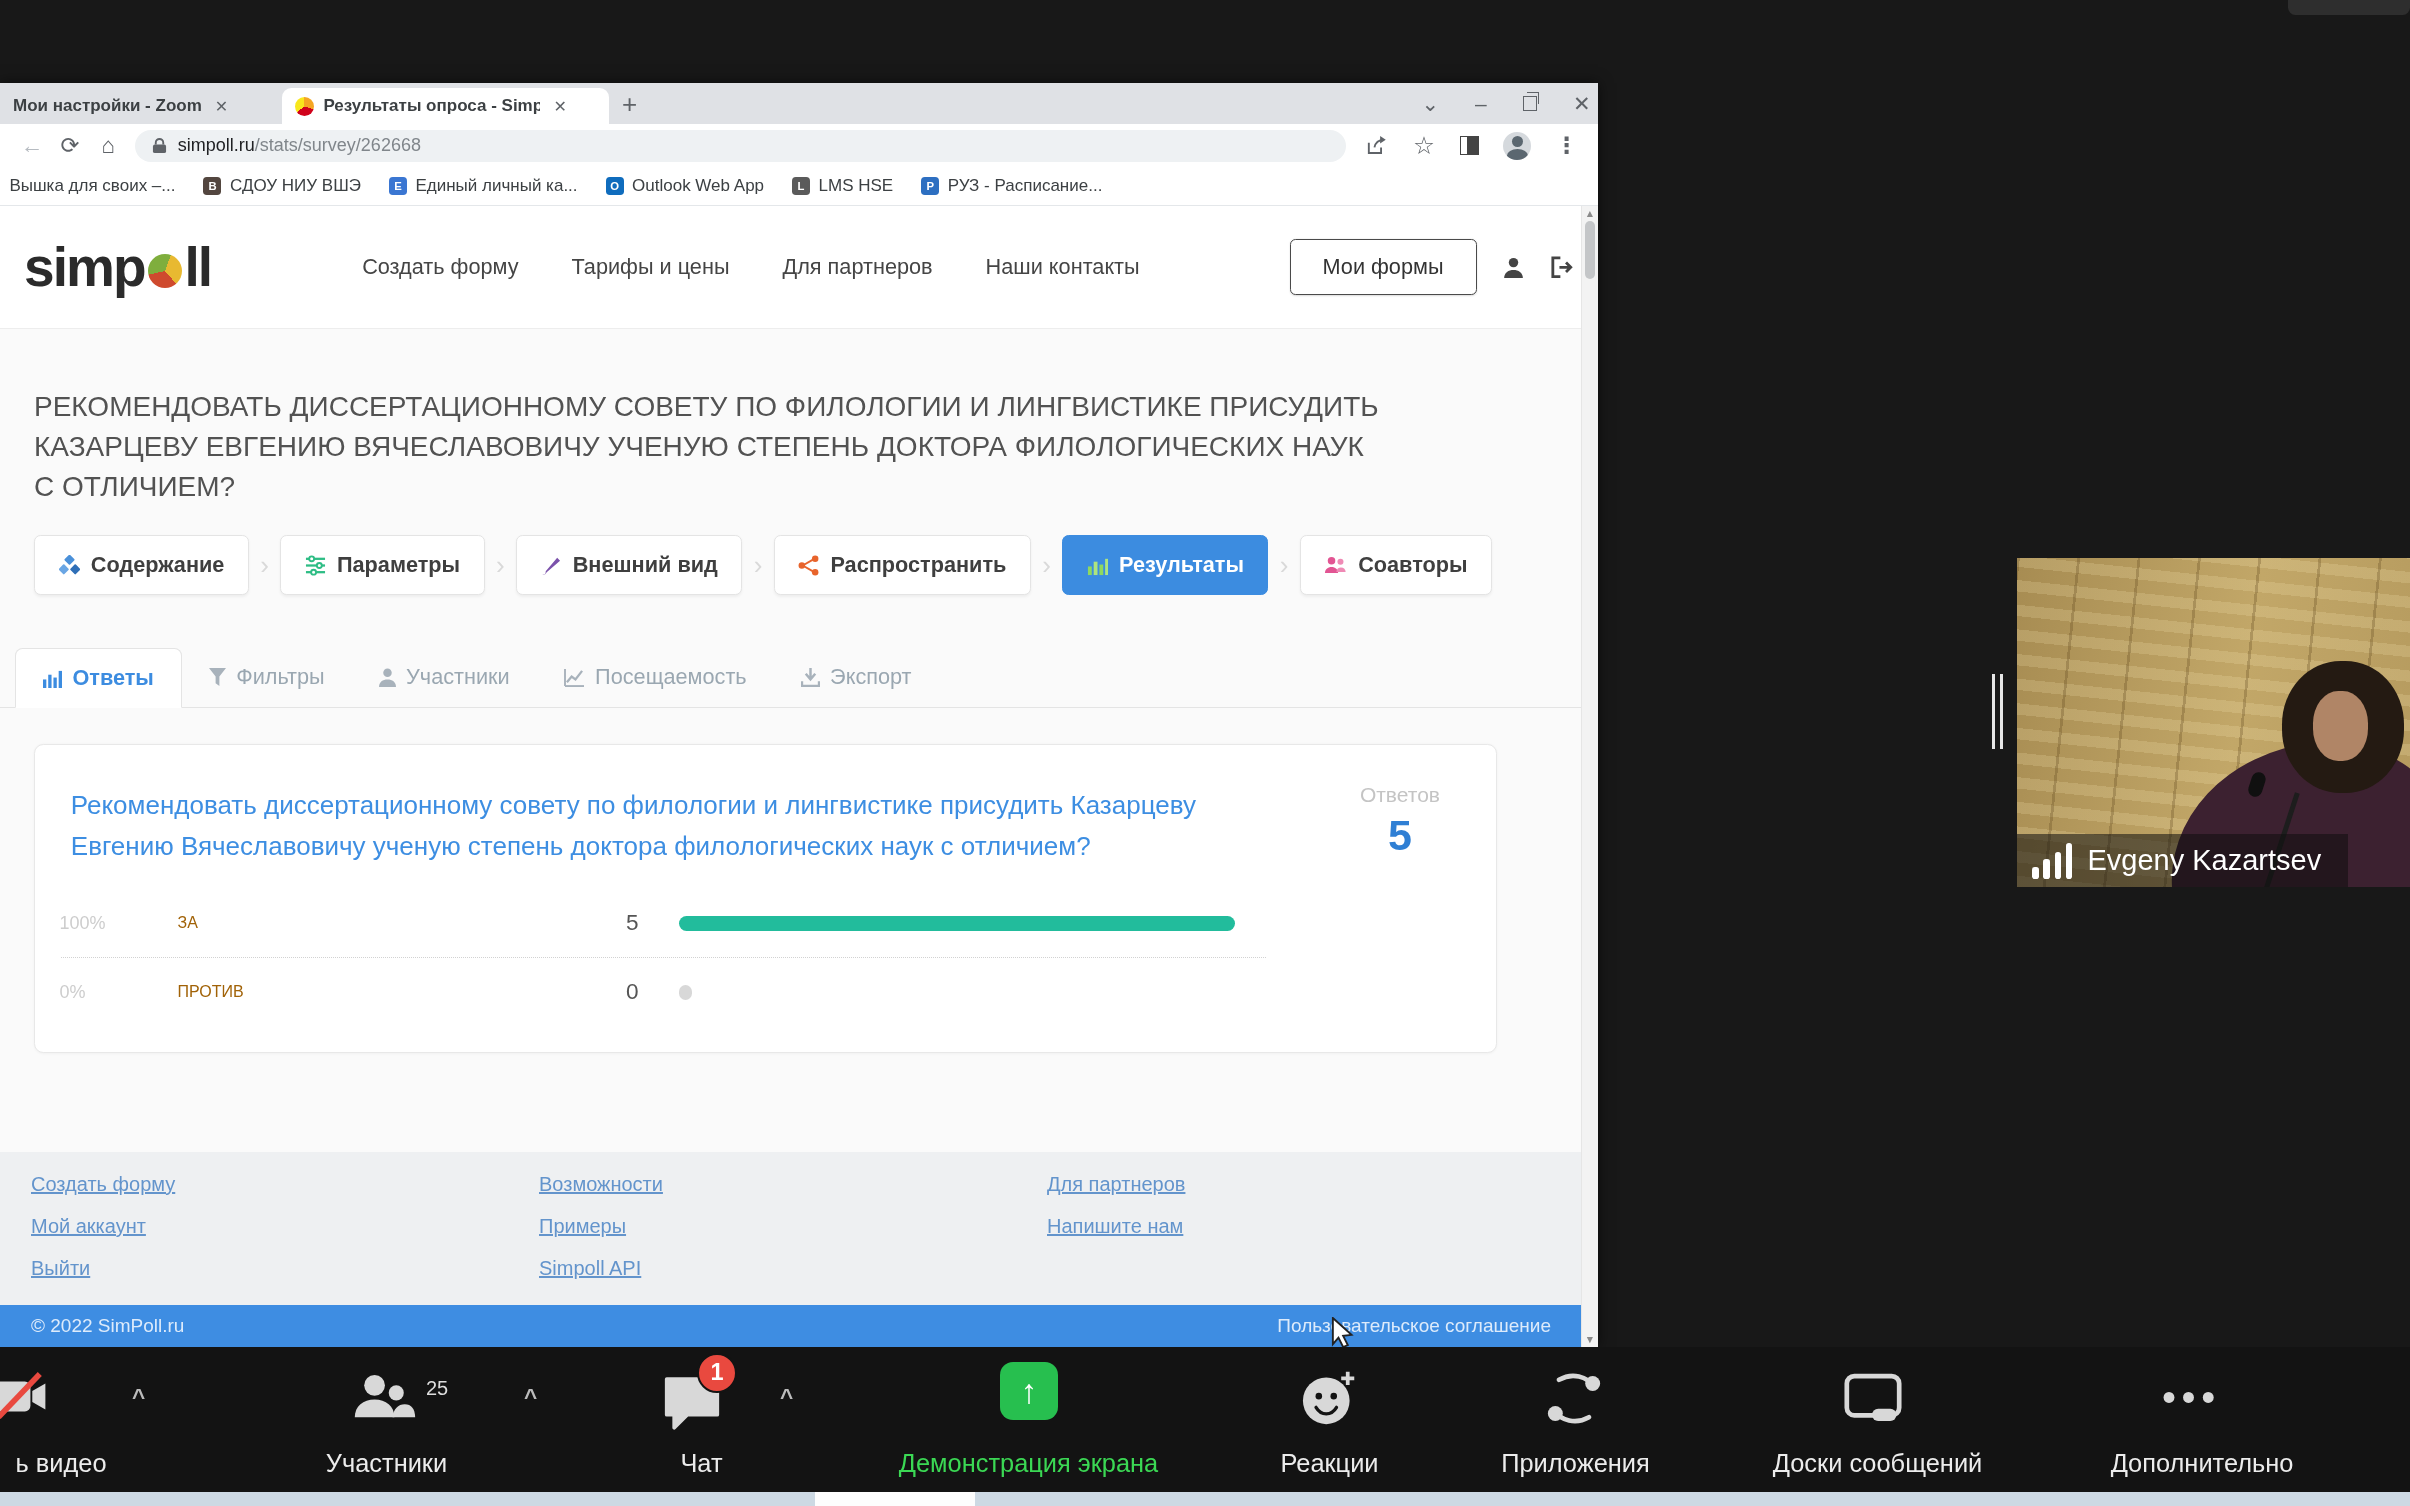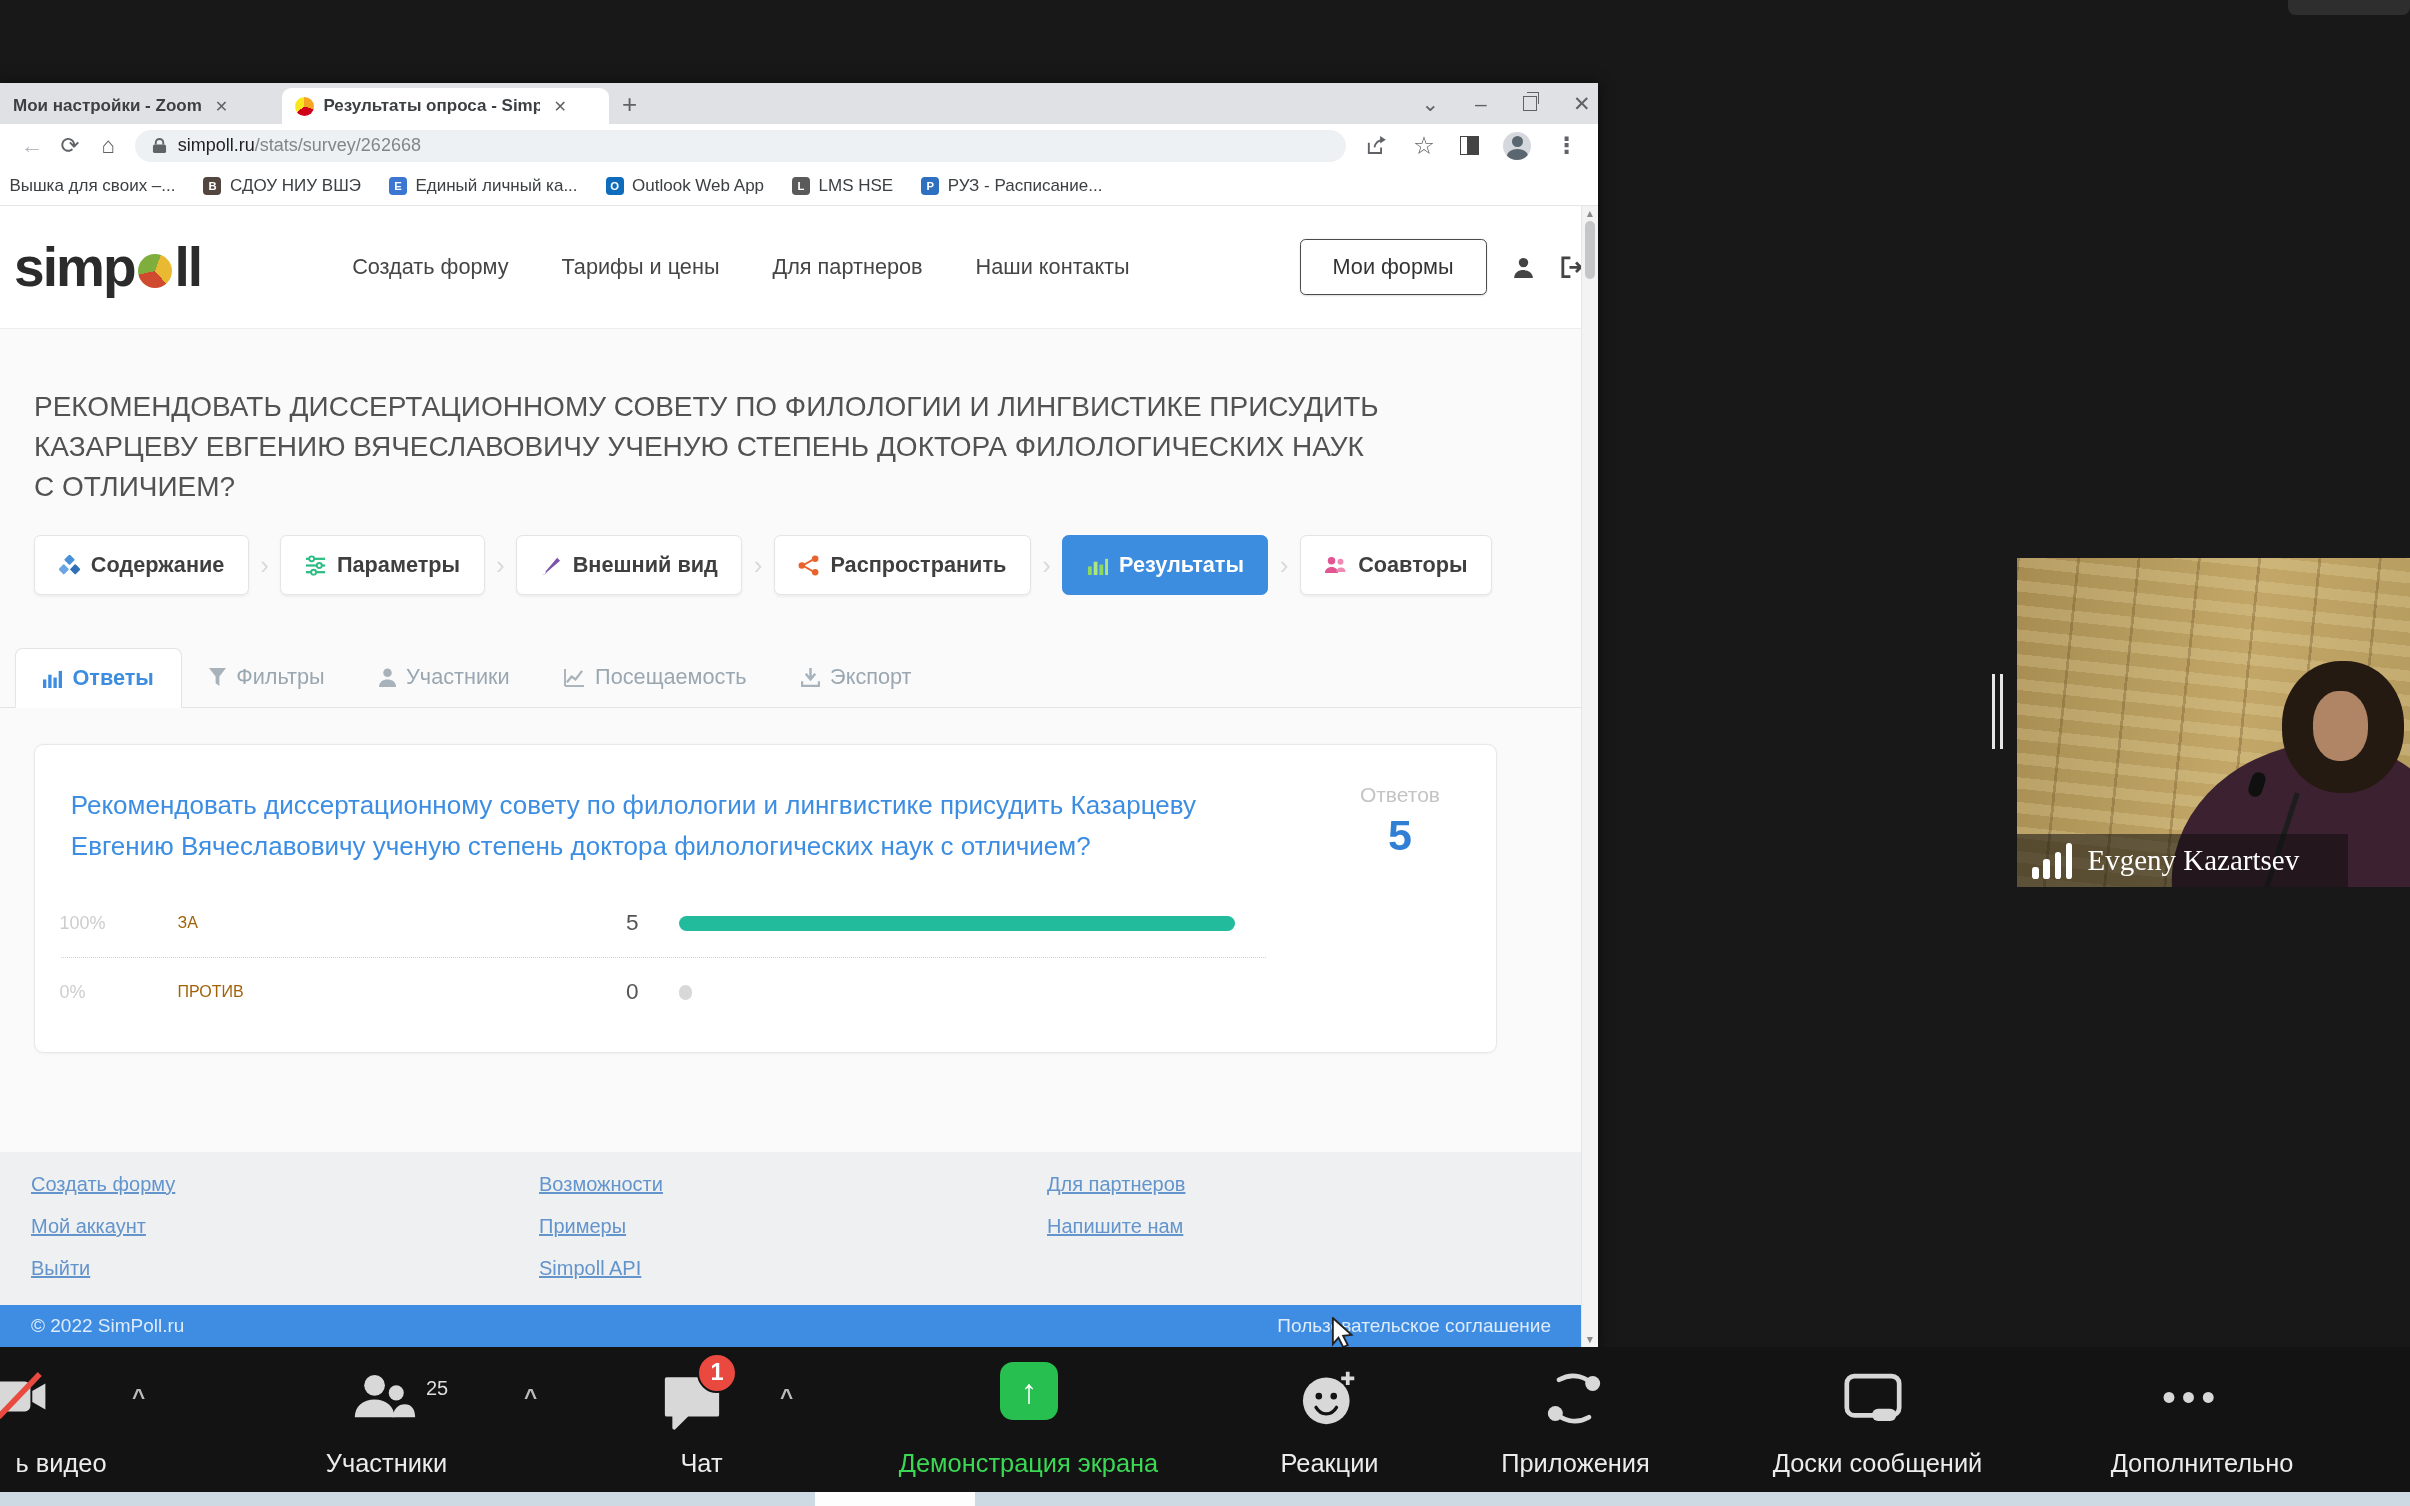--- a/index.html
+++ b/index.html
@@ -43,21 +43,21 @@
   .avatar::before{content:'';position:absolute;left:8.5px;top:4.7px;width:11.3px;height:11.3px;border-radius:50%;background:#5b6770;}
   .avatar::after{content:'';position:absolute;left:3.8px;top:17px;width:21px;height:13px;border-radius:50% 50% 0 0;background:#5b6770;}
 
   
   #bookmarks{height:38px;background:#fff;border-bottom:0.9px solid #e4e7ea;display:flex;align-items:center;padding:0 9.4px;gap:28px;}
   .bm{display:flex;align-items:center;gap:8.5px;font-size:17px;color:#3c4043;white-space:nowrap;}
   .bm-fav{width:18px;height:18px;border-radius:3.8px;color:#fff;font-size:11.3px;font-weight:700;display:flex;align-items:center;justify-content:center;}
 
   
   #page{position:relative;height:1141px;background:#fafafa;overflow:hidden;}
-  #site-header{height:122px;background:#fff;border-bottom:0.9px solid #ededed;display:flex;align-items:center;padding:0 14px;}
+  #site-header{height:122px;background:#fff;border-bottom:0.9px solid #ededed;display:flex;align-items:center;padding:0 24px;}
   #logo{font-size:55px;font-weight:800;color:#2b2b2b;letter-spacing:-1.9px;display:flex;align-items:center;}
   #logo .pie{width:34px;height:34px;border-radius:50%;margin:7.5px 2.8px 0;
      background:conic-gradient(from 20deg,#e8b931 0 33%,#cf4a2e 33% 66%,#7fae3d 66% 100%);}
   #site-nav{display:flex;gap:53px;margin-left:151px;font-size:21.7px;color:#454545;}
   #header-right{margin-left:auto;display:flex;align-items:center;gap:26px;}
   #my-forms{border:1.9px solid #4a4a4a;border-radius:5.6px;padding:14px 32px;font-size:21.7px;color:#333;background:#fff;box-shadow:0 0.9px 1.9px rgba(0,0,0,.15);}
   .hdr-ic{color:#444;}
 
   #question-heading{margin:58px 34px 0;width:1347px;font-size:28px;line-height:1.43;color:#525252;}
 
@@ -111,21 +111,21 @@
      background:
        repeating-linear-gradient(96deg, rgba(90,65,25,.28) 0 2.8px, rgba(0,0,0,0) 2.8px 60px),
        repeating-linear-gradient(6deg, rgba(255,240,190,.18) 0 11.3px, rgba(0,0,0,0) 11.3px 24.5px),
        linear-gradient(100deg,#a78c52,#c2a768 55%,#b59a5e);}
   #person{position:absolute;right:-19px;bottom:-7.5px;width:282px;height:198px;}
   #person .body{position:absolute;right:-19px;bottom:-28px;width:282px;height:179px;background:#3c2130;border-radius:55% 45% 0 0/75% 60% 0 0;transform:rotate(-6deg);}
   #person .hair{position:absolute;right:26px;top:-36px;width:122px;height:132px;background:#241a12;border-radius:48%;}
   #person .face{position:absolute;right:62px;top:-5.6px;width:55px;height:70px;background:#b08566;border-radius:46%;}
   #person .mic-stem{position:absolute;right:149px;bottom:-17px;width:4.7px;height:122px;background:#1d1d1d;transform:rotate(18deg);}
   #person .mic-head{position:absolute;right:166px;bottom:98px;width:14px;height:24.5px;border-radius:7.5px;background:#101010;transform:rotate(18deg);}
-  #name-bar{position:absolute;left:0;bottom:0;width:331px;height:53px;background:rgba(15,15,15,.55);display:flex;align-items:center;gap:15px;padding:0 15px;box-sizing:border-box;font-family:Liberation Serif, serif;}
+  #name-bar{position:absolute;left:0;bottom:0;width:331px;height:53px;background:rgba(15,15,15,.55);display:flex;align-items:center;gap:15px;padding:0 15px;box-sizing:border-box;}
   #audio-bars{display:flex;align-items:flex-end;gap:4.7px;height:36px;}
   #audio-bars div{width:6.6px;background:#fff;border-radius:2.8px;}
   #name-bar .nm{color:#fff;font-size:29px;white-space:nowrap;}
 
   
   #ztoolbar{position:absolute;left:0;top:1347px;width:2411px;height:146px;background:#131313;}
   .zlabel{position:absolute;top:102px;font-size:25.4px;color:#ececec;text-align:center;white-space:nowrap;}
   .zlabel.green{color:#3bd854;}
   .zchev{position:absolute;top:38px;color:#bbb;font-size:22.6px;font-weight:700;}
   .zcount{position:absolute;top:30px;color:#ddd;font-size:20px;}

